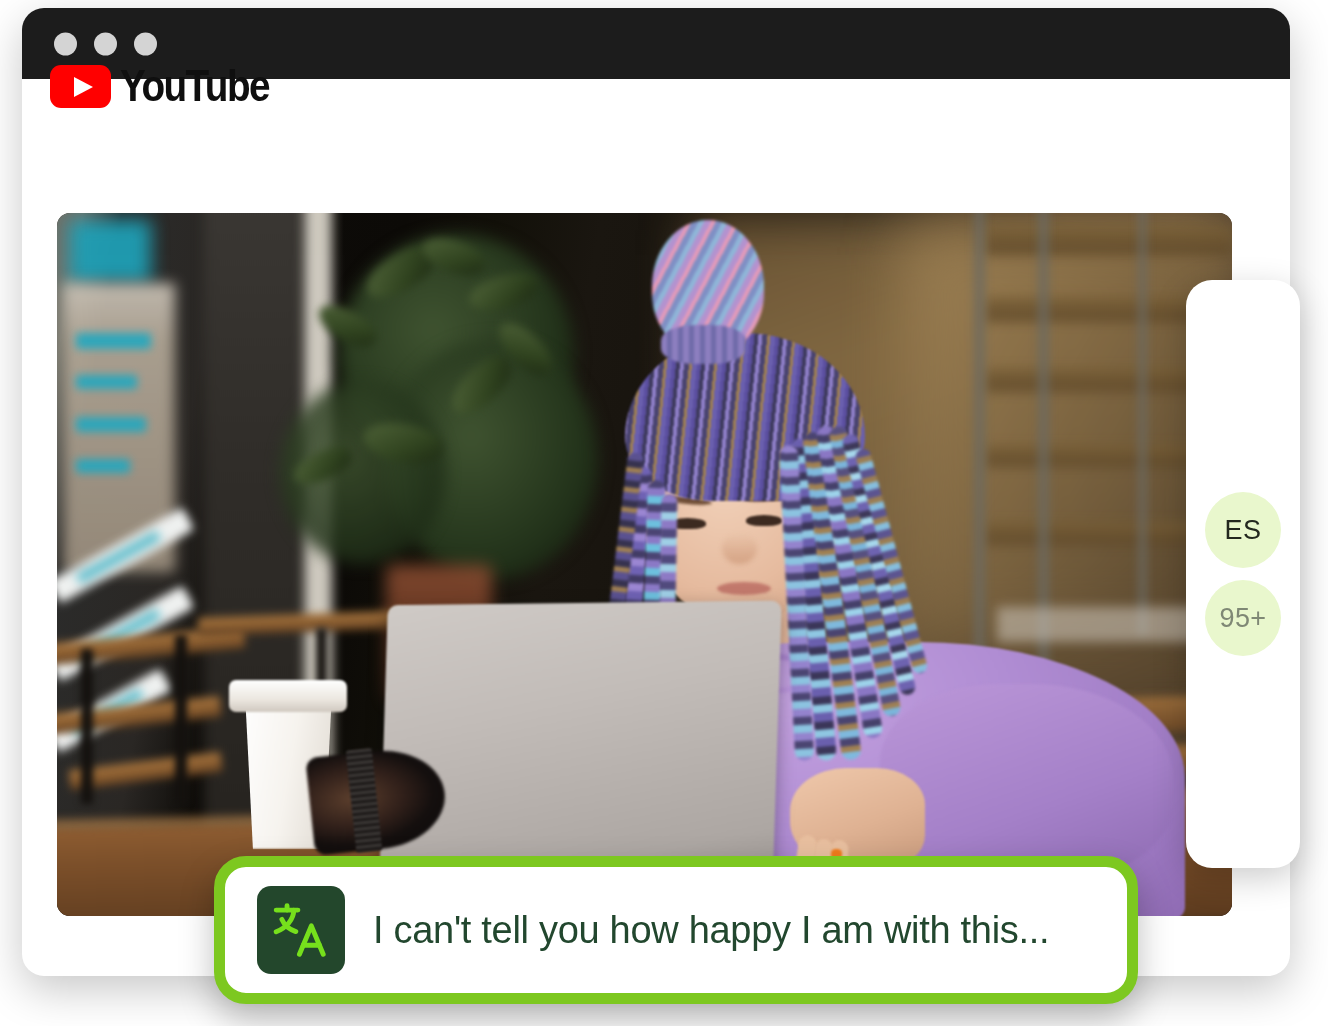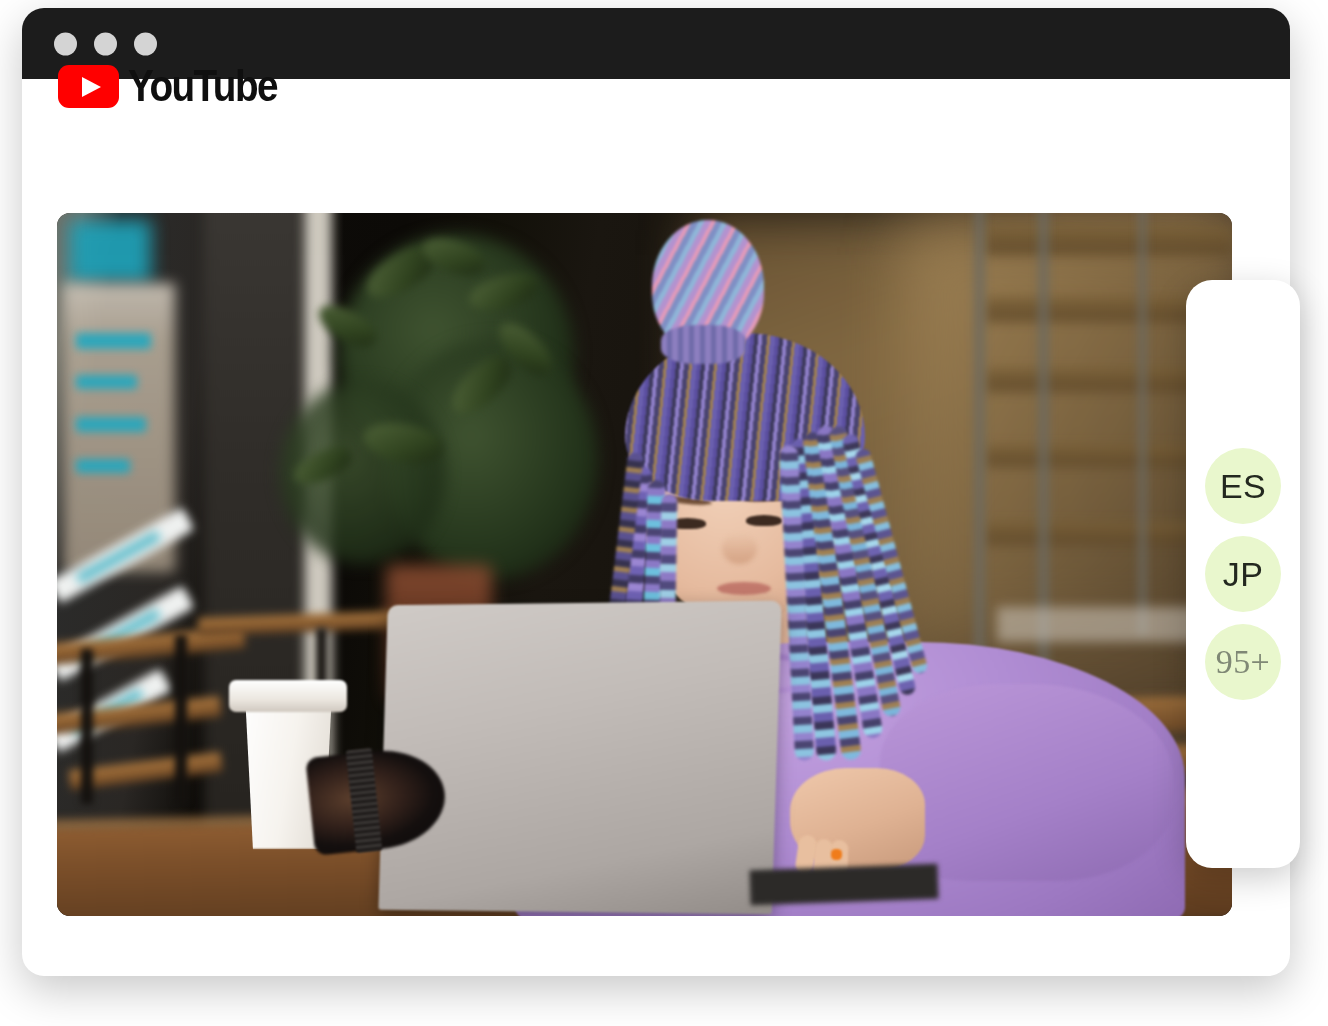--- a/index.html
+++ b/index.html
@@ -50,21 +50,21 @@
   }
   .dot {
     width: 23px; height: 23px;
     border-radius: 50%;
     background: #d4d4d4;
   }
 
   
   .yt-logo {
     position: absolute;
-    left: 36px;
+    left: 28px;
     top: 52px;
     display: flex;
     align-items: center;
     gap: 9px;
   }
   .yt-badge {
     width: 61px;
     height: 43px;
     background: #ff0000;
     border-radius: 11px;
@@ -539,36 +539,35 @@
     z-index: 30;
   }
   .lang-pill {
     width: 76px;
     height: 76px;
     border-radius: 50%;
     background: #e9f7cd;
     display: flex;
     align-items: center;
     justify-content: center;
-    font-size: 34px;
+    font-size: 27px;
     font-weight: 400;
     color: #23281f;
     letter-spacing: .4px;
     cursor: pointer;
     flex: none;
   }
   .lang-pill.active {
     background: #23472c;
     color: #ffffff;
     border: 5px solid #7ed321;
     font-weight: 500;
   }
   .lang-pill.more {
     color: #7f8875;
-    font-family: Liberation Serif, serif;
   }
 
   
   .caption-bar {
     position: absolute;
     left: 214px;
     top: 856px;
     width: 924px;
     height: 148px;
     background: #ffffff;
@@ -729,18 +728,34 @@
         <div class="cup"></div>
         <div class="cup-lid"></div>
         <div class="lens"></div>
         <div class="lens-ring"></div>
       </div>
     </div>
   </div>
 
   <div class="lang-panel">
     <div class="lang-pill">ES</div>
-    <div class="lang-pill">JP</div>
     <div class="lang-pill more">95+</div>
   </div>
 
+  <div class="caption-bar">
+    <div class="translate-icon">
+      <svg width="62" height="62" viewBox="0 0 24 24" aria-hidden="true">
+        <g fill="none" stroke="#76e01c" stroke-width="1.9" stroke-linecap="round" stroke-linejoin="round">
+          <path d="M2.4 4.3h8.4"></path>
+          <path d="M6.6 2.6v1.7"></path>
+          <path d="M9.2 4.3c0 3.6-2.9 6.9-6.8 8.4"></path>
+          <path d="M4.6 7.9c.9 2.2 2.9 3.9 5.4 4.7"></path>
+        </g>
+        <g fill="none" stroke="#76e01c" stroke-width="1.9" stroke-linecap="round" stroke-linejoin="round">
+          <path d="M11.4 21.4l4.6-11 4.6 11"></path>
+          <path d="M12.9 17.9h6.2"></path>
+        </g>
+      </svg>
+    </div>
+    <div class="caption-text">I can't tell you how happy I am with this...</div>
+  </div>
 
 </div>
 
 </body></html>

